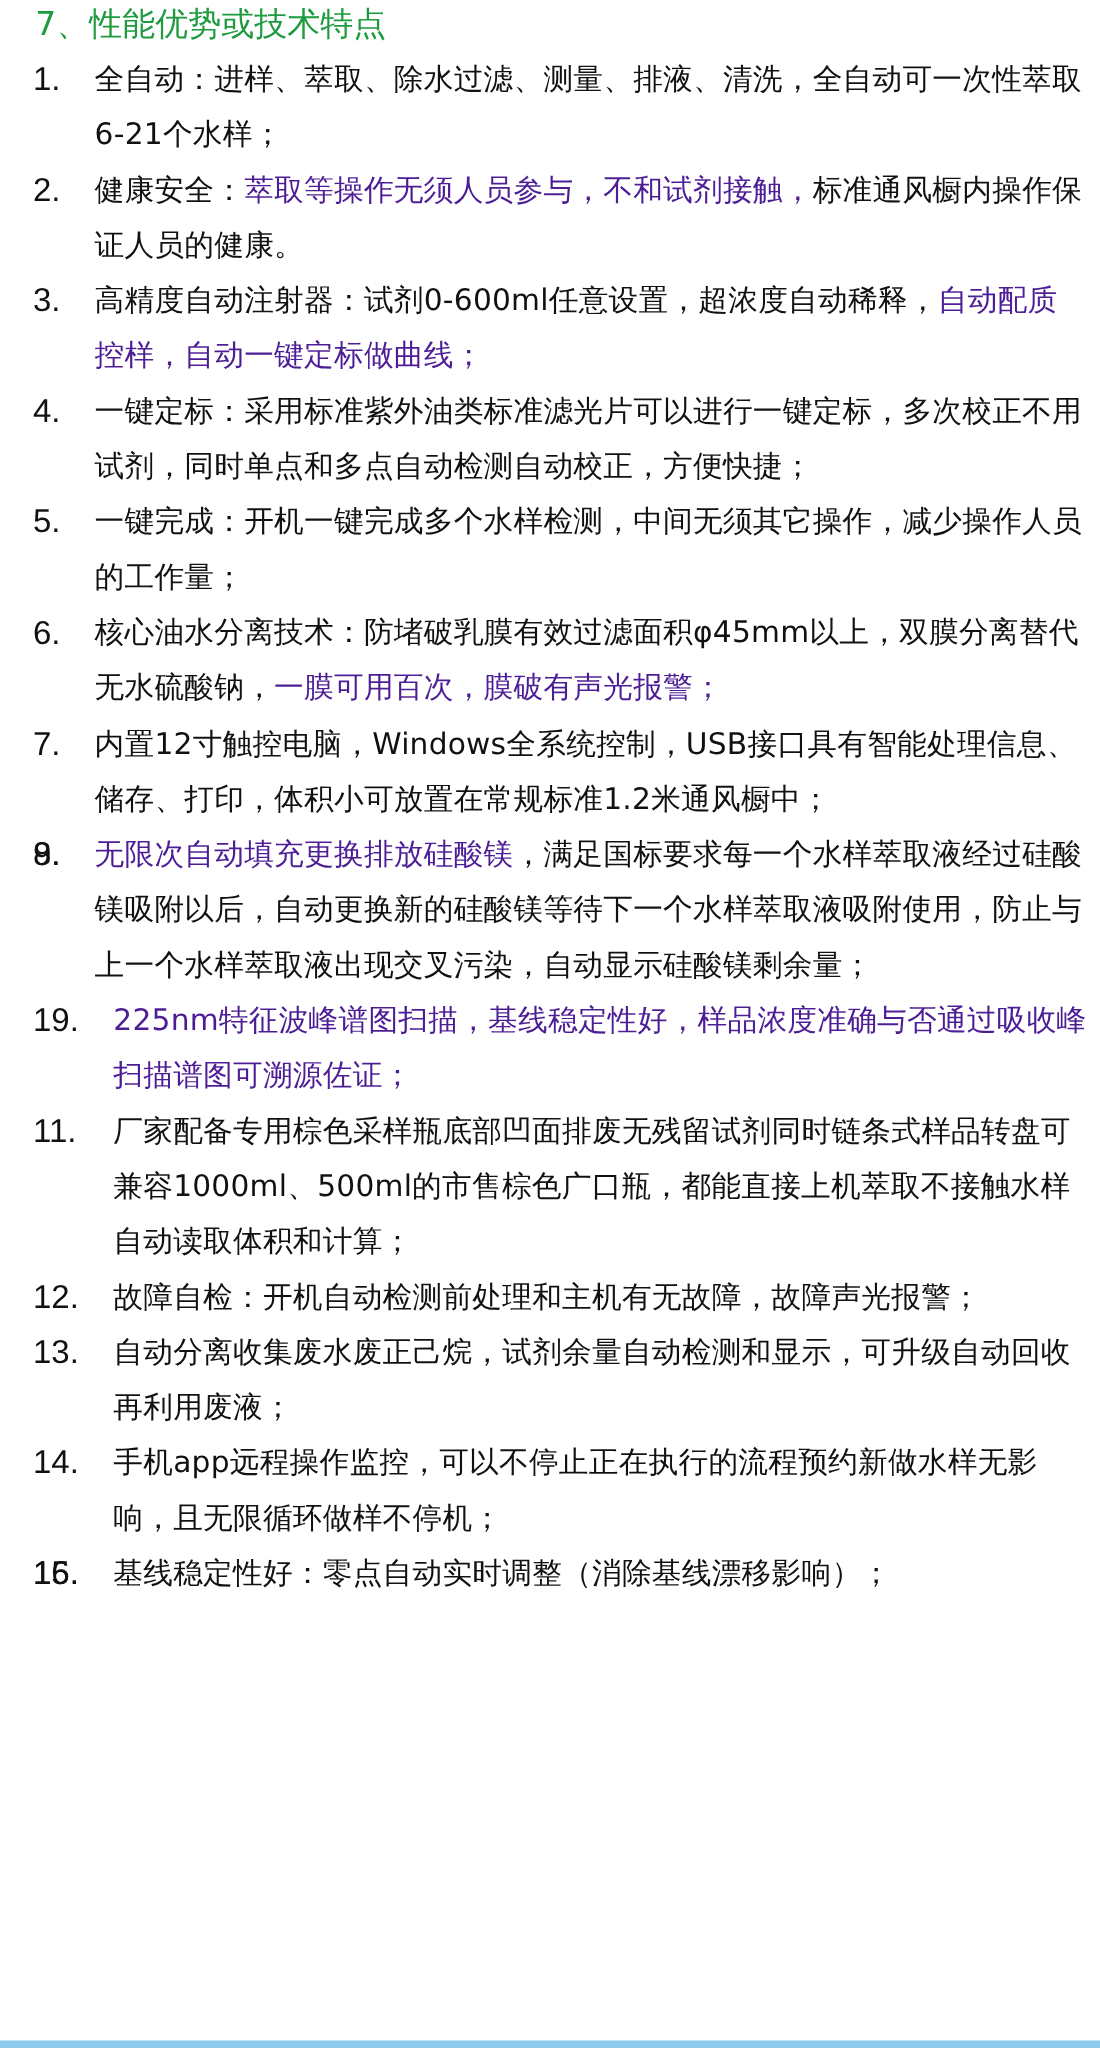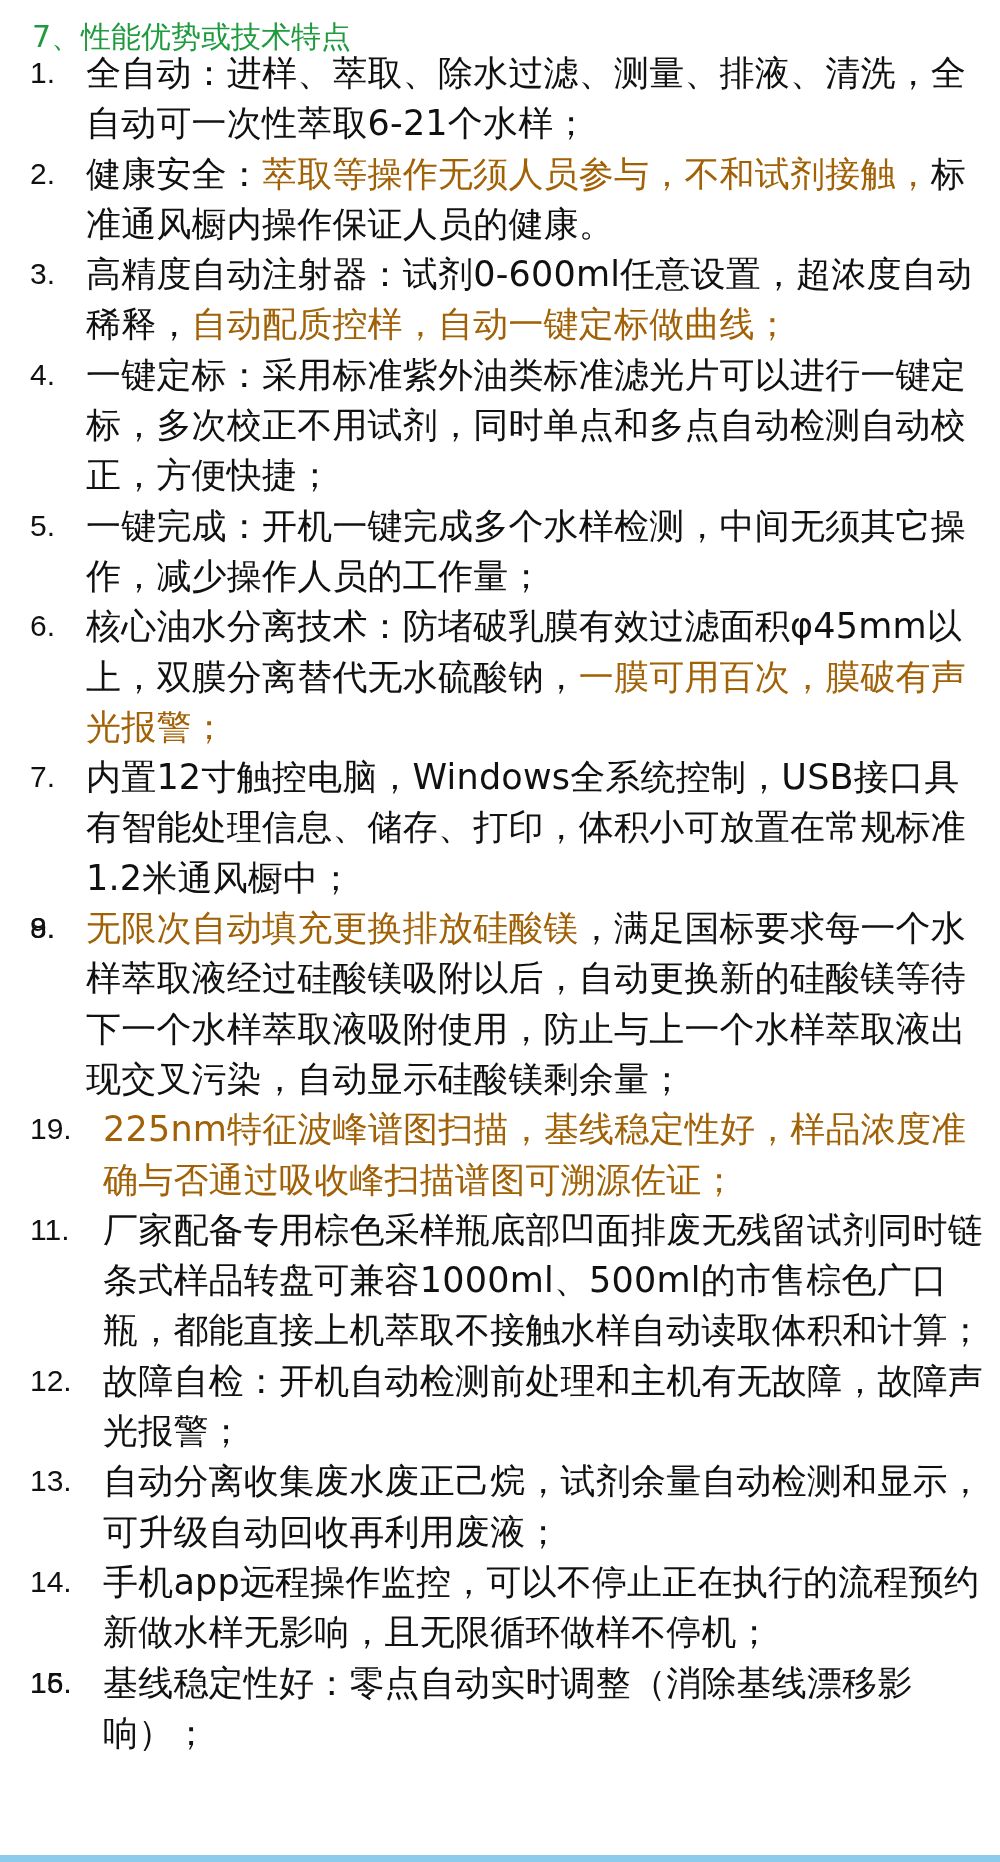--- a/index.html
+++ b/index.html
@@ -2,35 +2,35 @@
 <html><head>
   <meta charset="utf-8">
   <style>
     html, body { margin: 0; padding: 0; }
     body {
       width: 1000px; height: 1862px; background: #ffffff; position: relative; overflow: hidden;
       font-family: "DejaVu Sans", "Liberation Sans", sans-serif;
       color: #111111;
     }
     .title {
-      position: absolute; left: 32px; top: 14px; height: 46px; line-height: 46px;
+      position: absolute; left: 32px; top: 0px; height: 46px; line-height: 46px;
       font-size: 30px; color: #1f9b3f; letter-spacing: 0px; white-space: nowrap;
     }
     .list { position: absolute; left: 0; top: 48px; width: 1000px; }
     .item { position: relative; }
     .num {
       position: absolute; left: 30px; top: 0; font-size: 30px; line-height: 50.3px;
       font-family: "Liberation Sans", sans-serif; color: #111;
     }
     .body {
-      margin-left: 86px; width: 900px; font-size: 35px; line-height: 50.3px;
+      margin-left: 86px; width: 900px; font-size: 27px; line-height: 50.3px;
       letter-spacing: 0.2px; word-break: break-all;
     }
     .item.wide .body { margin-left: 103px; width: 885px; }
-    .red { color: #a16207; }
+    .red { color: #4c1d95; }
     .bottom-bar {
       position: absolute; left: 0; bottom: 0; width: 1000px; height: 7px; background: #8ccbec;
     }
   </style>
 </head>
 <body>
 
 <div class="title">7、性能优势或技术特点</div>
 
 <div class="list" id="list">

